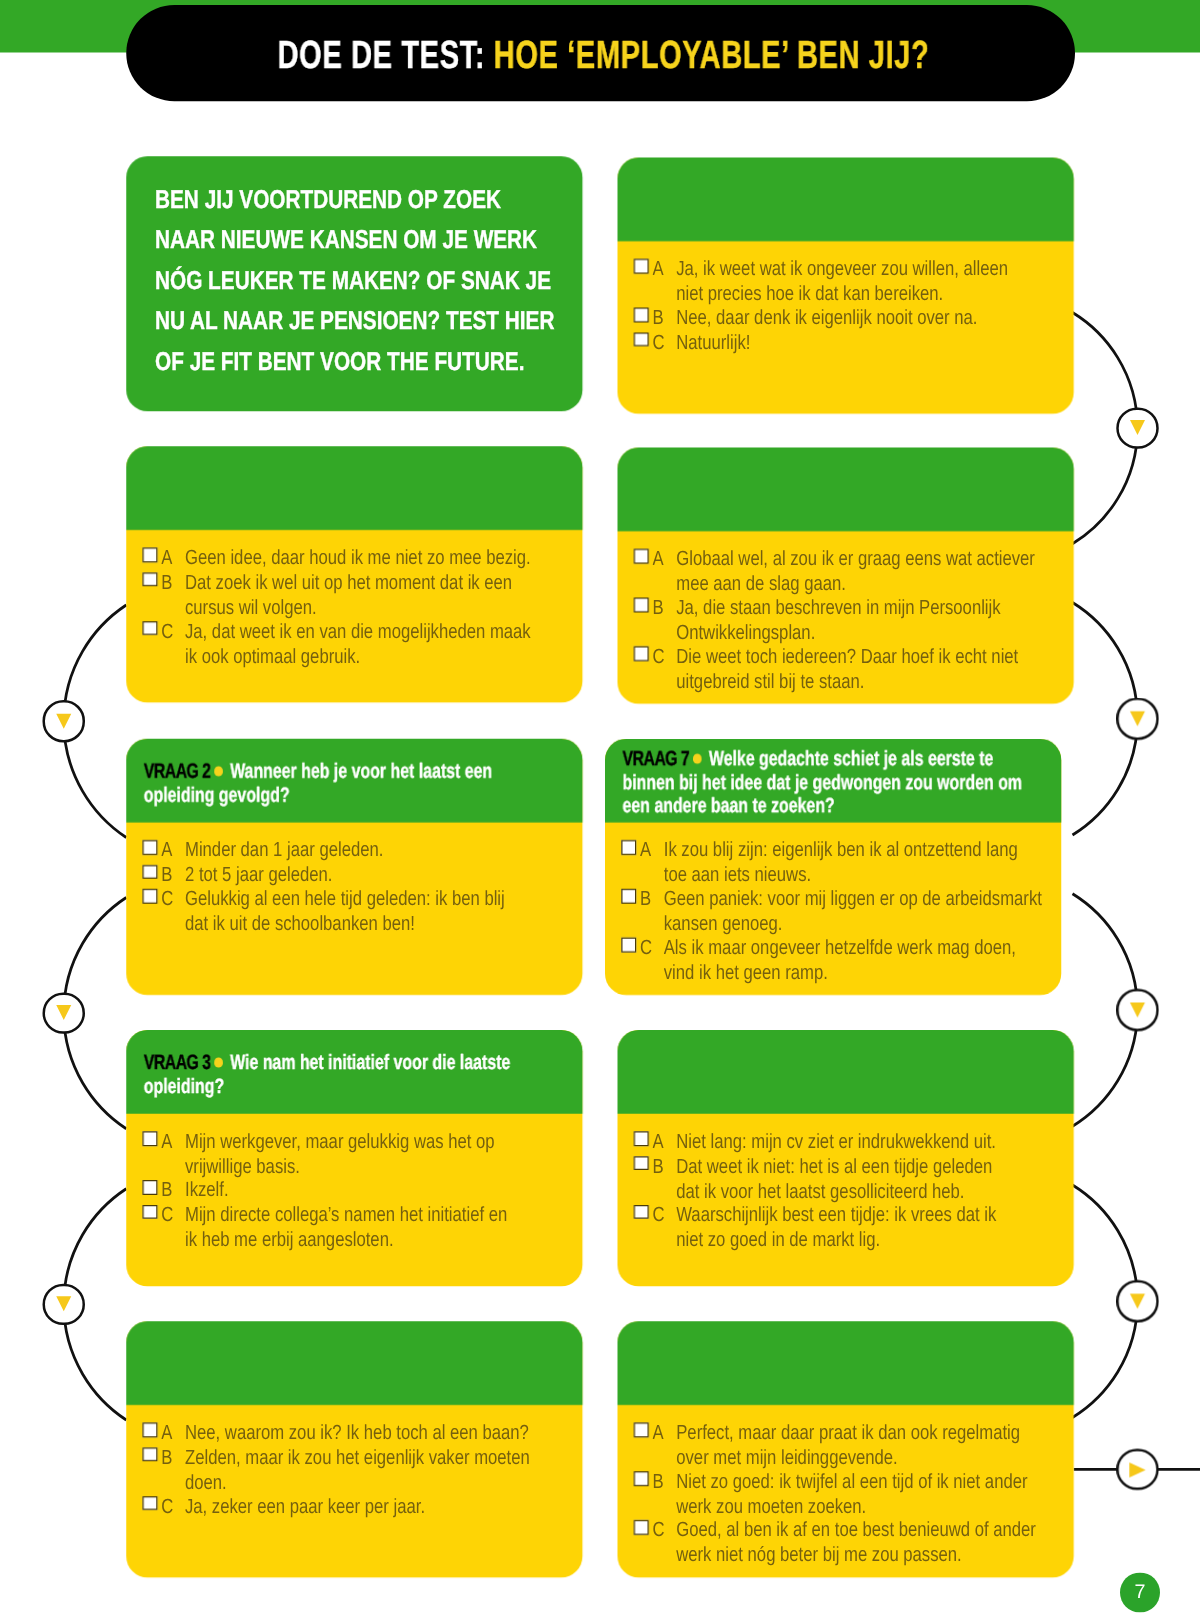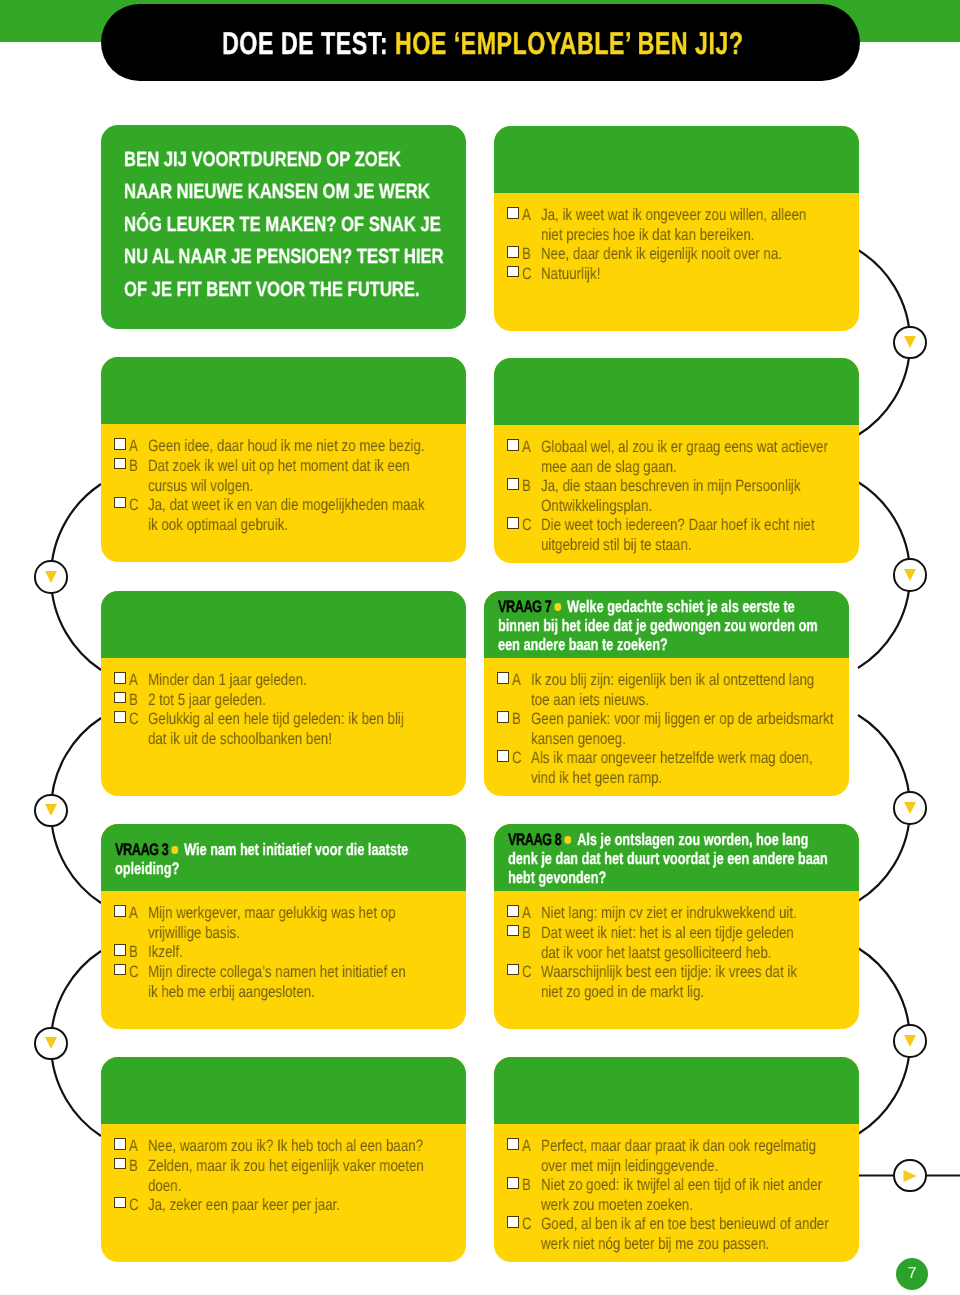--- a/index.html
+++ b/index.html
@@ -121,20 +121,24 @@
       <div class="ltr" style="left:28.2px;top:119.2px">B</div>
       <div class="ans" style="top:119.2px">Ja, die staan beschreven in mijn Persoonlijk
 Ontwikkelingsplan.</div>
       <div class="cbx" style="left:13.3px;top:159.3px"></div>
       <div class="ltr" style="left:28.2px;top:158.4px">C</div>
       <div class="ans" style="top:158.4px">Die weet toch iedereen? Daar hoef ik echt niet
 uitgebreid stil bij te staan.</div>
     </div>
     <div class="card" style="left:101px;top:591px">
       <div class="head"></div>
+      <div class="qwrap">
+        <div class="qtext"><span class="qnum">VRAAG 2</span><span class="dot"></span><span>Wanneer heb je voor het laatst een
+opleiding gevolgd?</span></div>
+      </div>
       <div class="cbx" style="left:13.3px;top:80.9px"></div>
       <div class="ltr" style="left:28.2px;top:80.0px">A</div>
       <div class="ans" style="top:80.0px">Minder dan 1 jaar geleden.</div>
       <div class="cbx" style="left:13.3px;top:100.5px"></div>
       <div class="ltr" style="left:28.2px;top:99.6px">B</div>
       <div class="ans" style="top:99.6px">2 tot 5 jaar geleden.</div>
       <div class="cbx" style="left:13.3px;top:120.1px"></div>
       <div class="ltr" style="left:28.2px;top:119.2px">C</div>
       <div class="ans" style="top:119.2px">Gelukkig al een hele tijd geleden: ik ben blij
 dat ik uit de schoolbanken ben!</div>
@@ -172,25 +176,20 @@
       <div class="cbx" style="left:13.3px;top:120.1px"></div>
       <div class="ltr" style="left:28.2px;top:119.2px">B</div>
       <div class="ans" style="top:119.2px">Ikzelf.</div>
       <div class="cbx" style="left:13.3px;top:139.7px"></div>
       <div class="ltr" style="left:28.2px;top:138.8px">C</div>
       <div class="ans" style="top:138.8px">Mijn directe collega’s namen het initiatief en
 ik heb me erbij aangesloten.</div>
     </div>
     <div class="card" style="left:494px;top:824px">
       <div class="head"></div>
-      <div class="qwrap">
-        <div class="qtext"><span class="qnum">VRAAG 8</span><span class="dot"></span><span>Als je ontslagen zou worden, hoe lang
-denk je dan dat het duurt voordat je een andere baan
-hebt gevonden?</span></div>
-      </div>
       <div class="cbx" style="left:13.3px;top:80.9px"></div>
       <div class="ltr" style="left:28.2px;top:80.0px">A</div>
       <div class="ans" style="top:80.0px">Niet lang: mijn cv ziet er indrukwekkend uit.</div>
       <div class="cbx" style="left:13.3px;top:100.5px"></div>
       <div class="ltr" style="left:28.2px;top:99.6px">B</div>
       <div class="ans" style="top:99.6px">Dat weet ik niet: het is al een tijdje geleden
 dat ik voor het laatst gesolliciteerd heb.</div>
       <div class="cbx" style="left:13.3px;top:139.7px"></div>
       <div class="ltr" style="left:28.2px;top:138.8px">C</div>
       <div class="ans" style="top:138.8px">Waarschijnlijk best een tijdje: ik vrees dat ik

